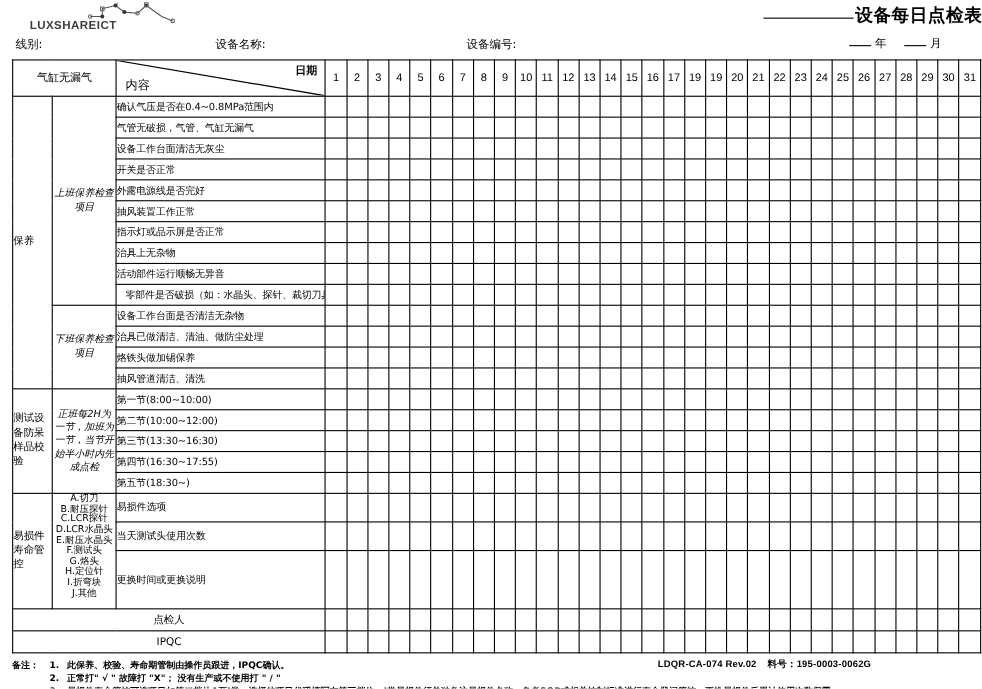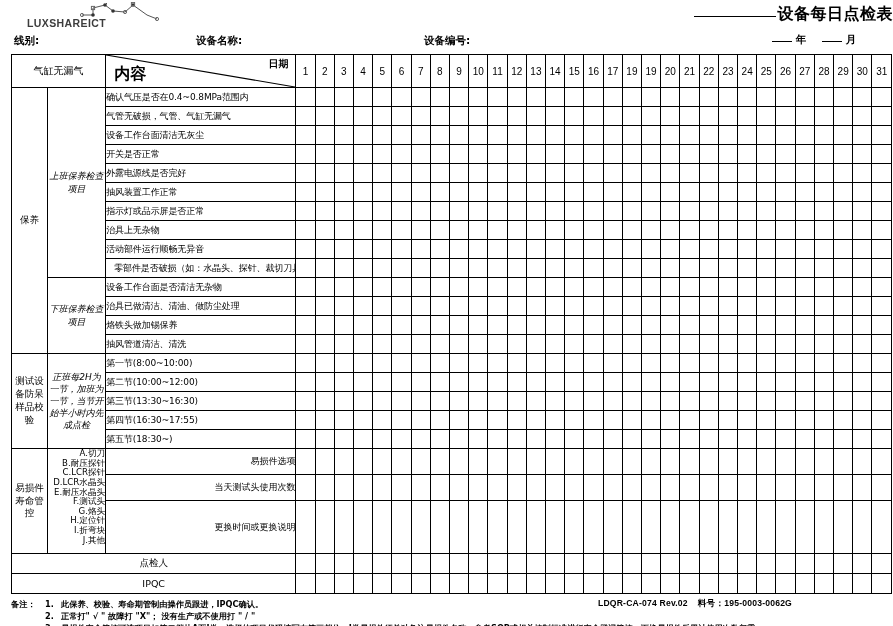--- a/index.html
+++ b/index.html
@@ -67,21 +67,21 @@
     width: 82px;
     vertical-align: 2px;
     margin-right: 2px;
   }
 
   
   .meta-row {
     position: relative;
     height: 22px;
     font-size: 10.5px;
-    font-weight: bold;
+    font-weight: normal;
   }
   .meta-row .m {
     position: absolute;
     top: 2px;
     white-space: nowrap;
   }
   .m-line { position: absolute; top: 1px; white-space: nowrap; }
   .ul { display: inline-block; border-bottom: 1.4px solid #000; width: 20px; vertical-align: 1px; }
 
   
@@ -128,62 +128,61 @@
   .diag-cell .lbl-date {
     position: absolute;
     right: 7px; top: 2px;
     font-weight: bold;
     font-size: 10px;
     text-align: right;
   }
   .diag-cell .lbl-content {
     position: absolute;
     left: 8px; bottom: 2px;
-    font-weight: bold;
-    font-size: 16px;
+    font-weight: normal;
+    font-size: 11px;
   }
 
   td.item {
     height: 18px;
     padding-left: 4px;
     font-size: 9px;
     white-space: nowrap;
     font-weight: bold;
     letter-spacing: -0.1px;
   }
   td.item.indent { padding-left: 8px; }
   td.vcat {
-    text-align: center;
     font-weight: bold;
     font-size: 9.5px;
     line-height: 1.35;
   }
   td.vsub {
     text-align: center;
     font-weight: bold;
     font-size: 9px;
     line-height: 1.35;
     padding: 0 3px;
     font-style: italic;
   }
   td.day { height: 18px; }
 
   td.list-cell {
     vertical-align: top;
     padding: 1px 0 0 2px;
     font-size: 8.6px;
     font-weight: bold;
     line-height: 1.12;
-    text-align: right;
+    text-align: center;
     margin-top: 15px;
   }
   td.list-cell .li { white-space: nowrap; }
 
   td.mid-label {
-    text-align: right;
+    text-align: left;
     font-weight: bold;
     font-size: 9px;
   }
   td.signrow {
     text-align: center;
     font-weight: bold;
     font-size: 9.5px;
     height: 19px;
   }
 

